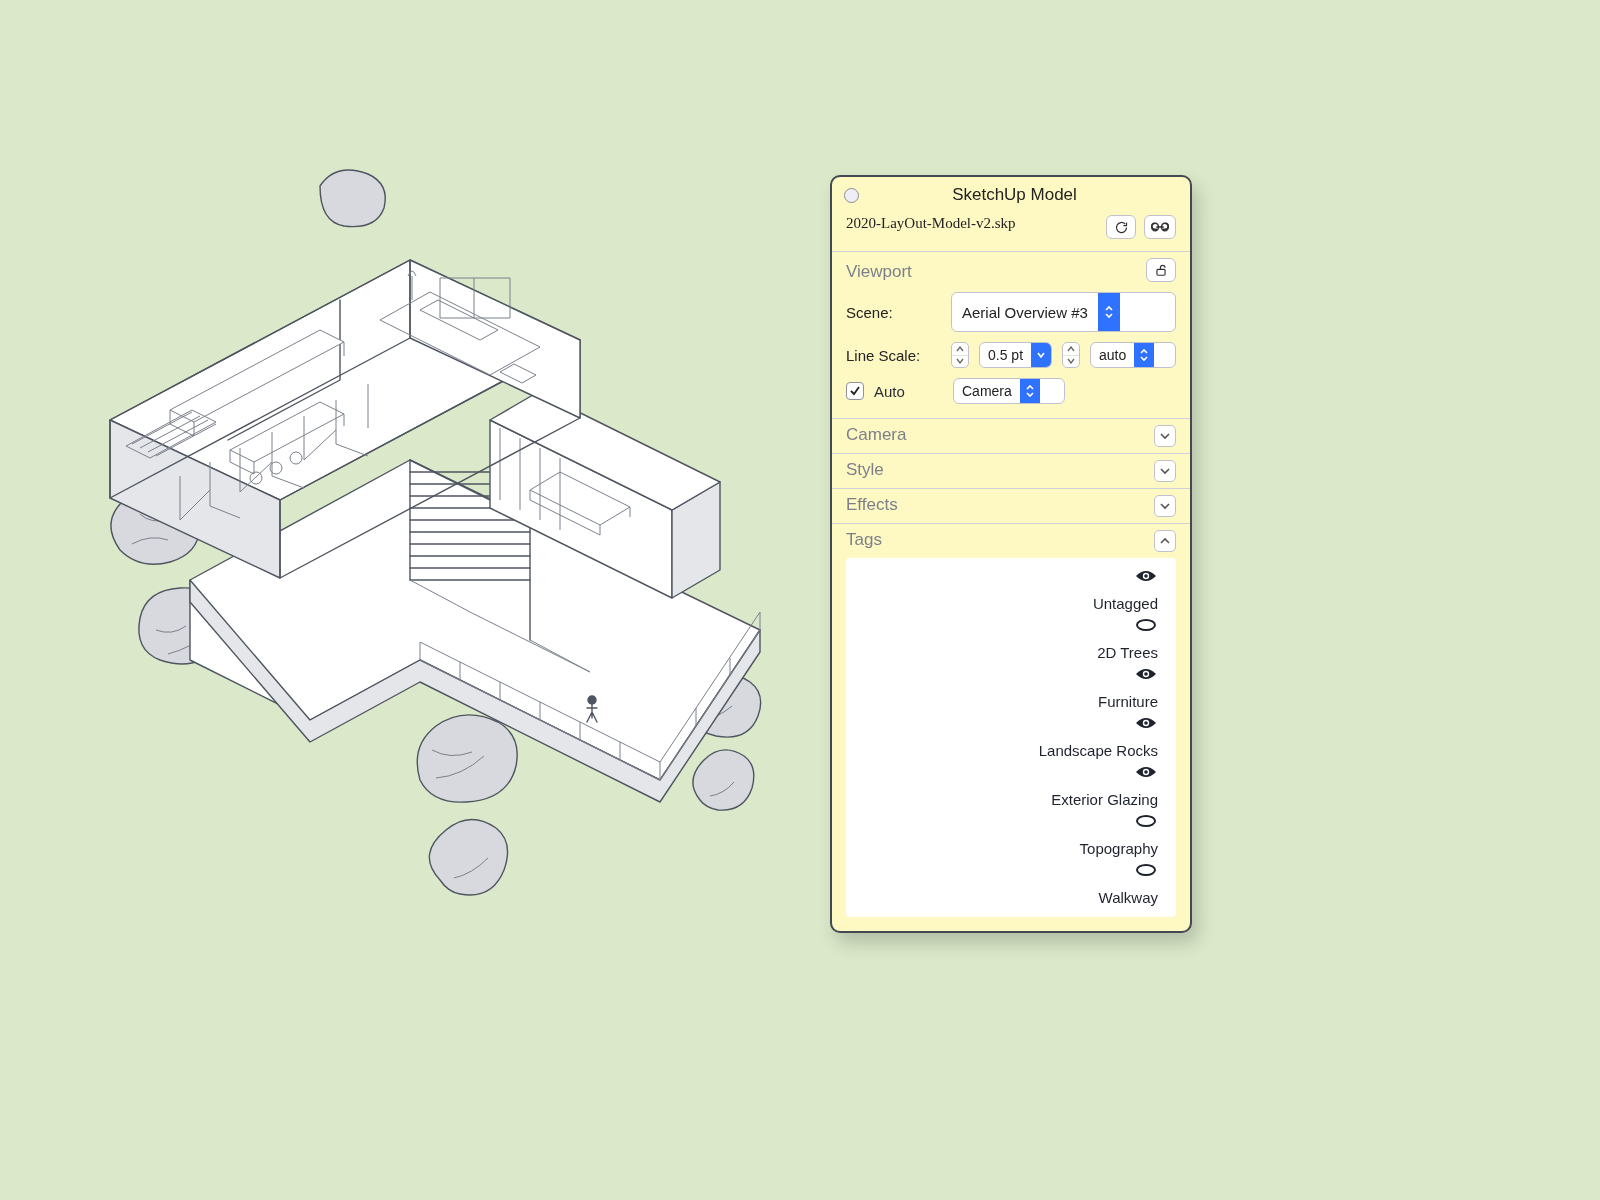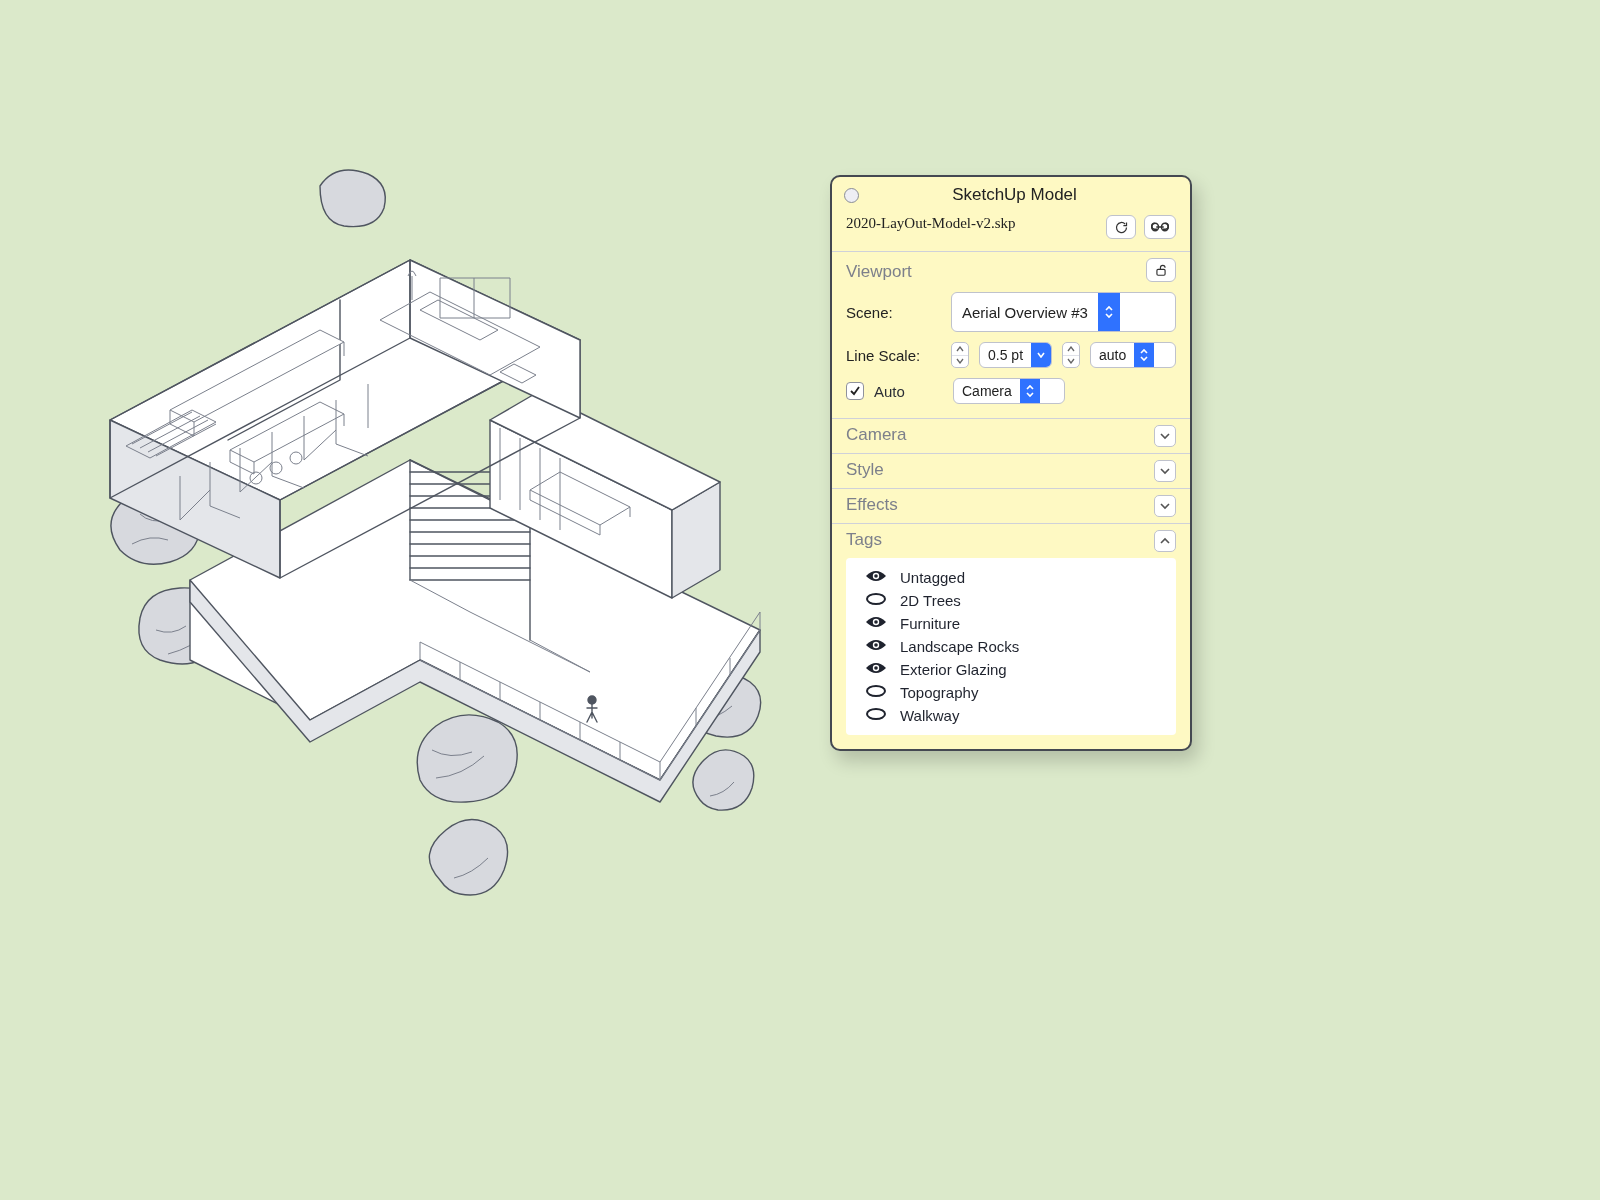--- a/index.html
+++ b/index.html
@@ -195,23 +195,24 @@
 
   
   .tags-list {
     background: #ffffff;
     margin: 0 14px 14px 14px;
     border-radius: 4px;
     padding: 8px 0;
   }
   .tag-row {
     display: flex;
-    align-items: flex-start;
+    align-items: flex-end;
     gap: 12px;
     padding: 3px 18px;
+    flex-direction: column;
   }
   .tag-eye {
     width: 24px;
     display: flex;
     align-items: center;
     justify-content: center;
   }
   .tag-label {
     font-size: 15px;
     color: #1f232e;

